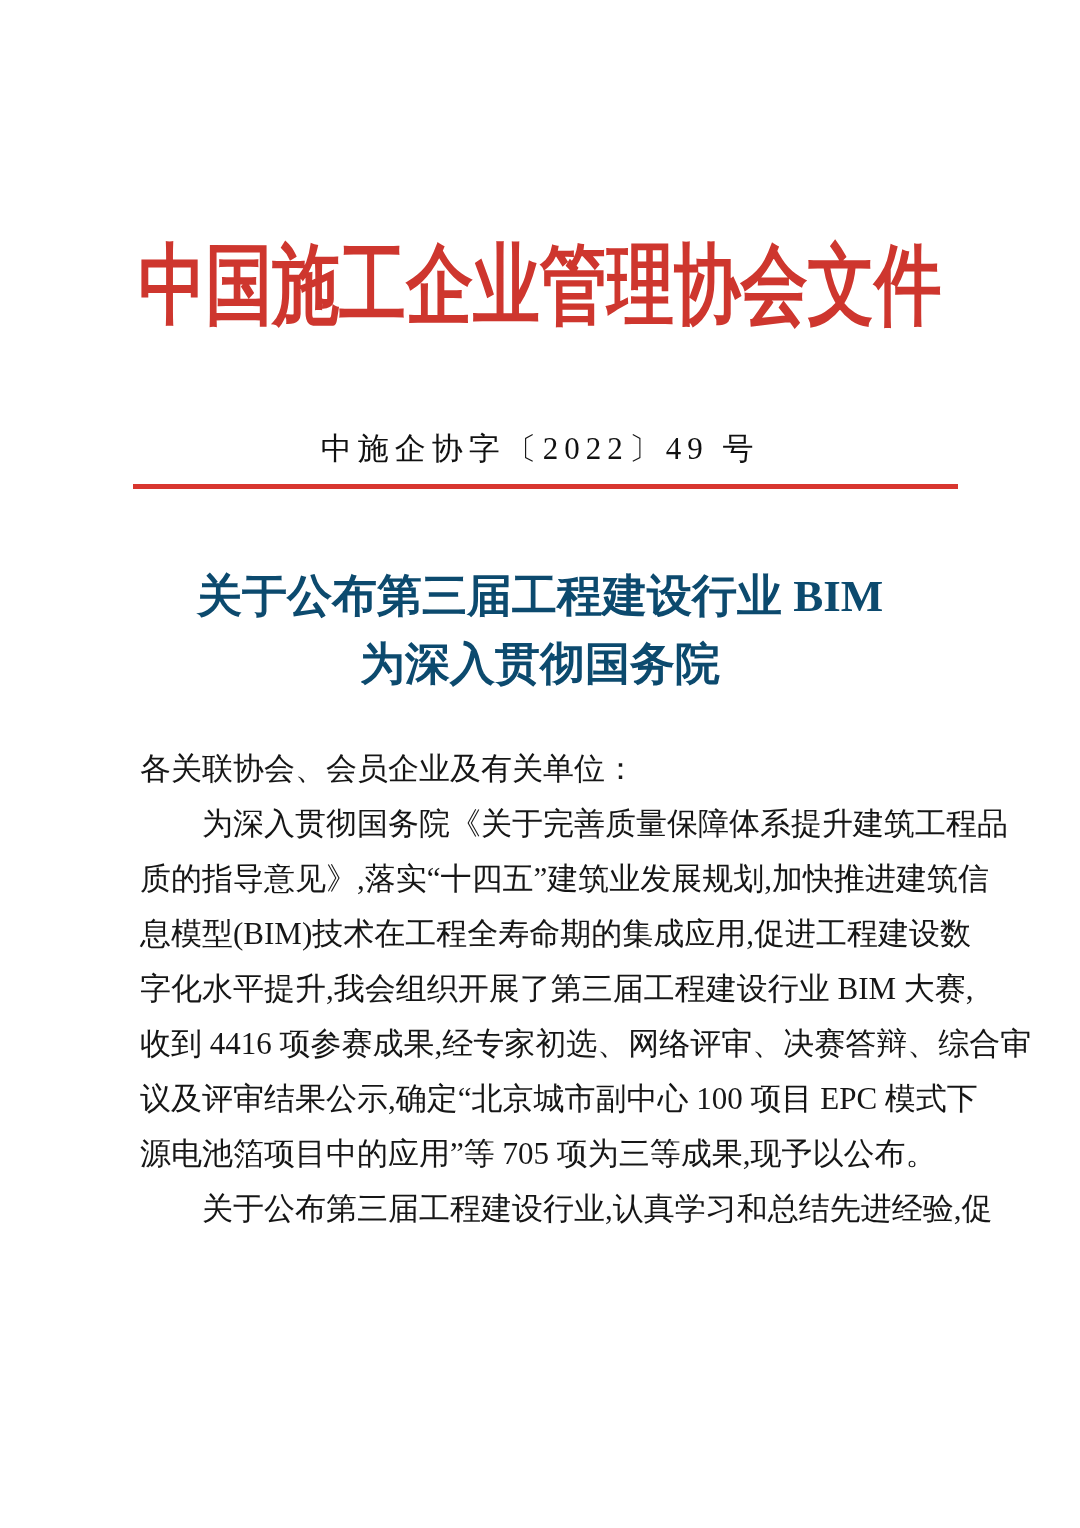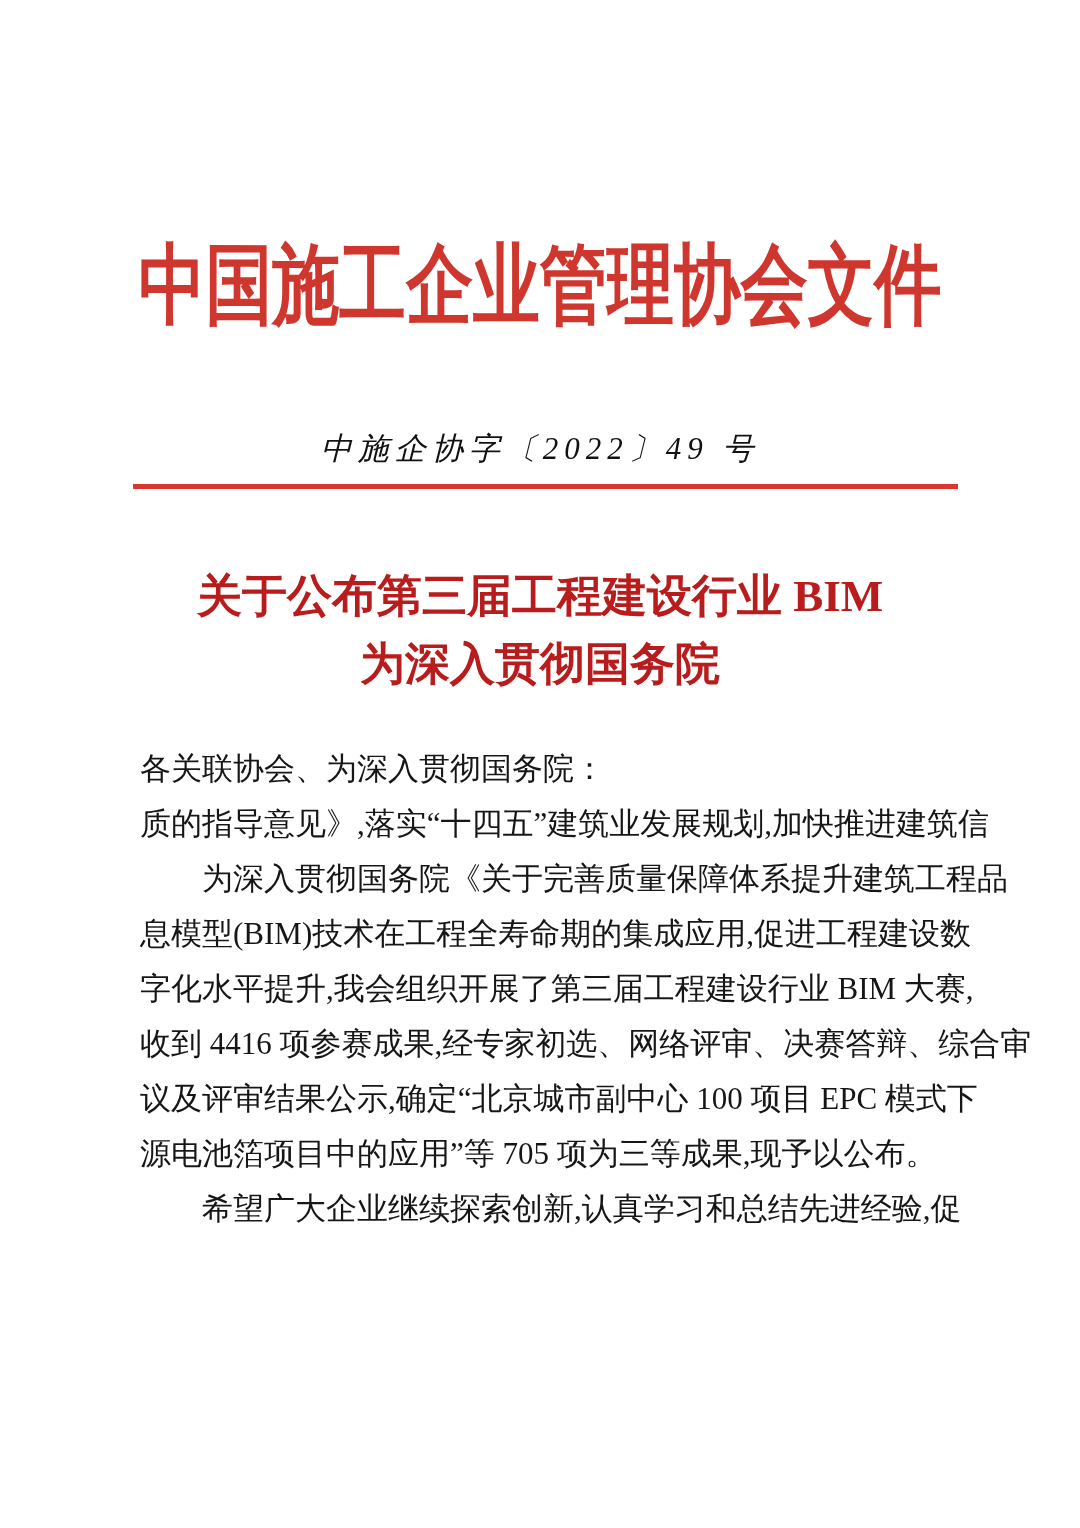--- a/index.html
+++ b/index.html
@@ -39,21 +39,20 @@
   
   .doc-number {
     position: absolute;
     top: 428px;
     left: 0;
     width: 1080px;
     text-align: center;
     font-size: 31px;
     letter-spacing: 6px;
     color: #111;
-    font-style: italic;
   }
   
   .red-rule {
     position: absolute;
     top: 484px;
     left: 133px;
     width: 825px;
     height: 5px;
     background: #d8362f;
   }
@@ -61,21 +60,21 @@
   .notice-title {
     position: absolute;
     top: 562px;
     left: 0;
     width: 1080px;
     margin: 0;
     text-align: center;
     font-size: 45px;
     font-weight: bold;
     line-height: 68px;
-    color: #b91c1c;
+    color: #0c4a6e;
   }
   .title-line { display: block; }
   
   .doc-body {
     position: absolute;
     top: 741px;
     left: 140px;
     width: 800px;
     font-size: 31px;
     color: #161616;
@@ -117,26 +116,26 @@
   <div class="doc-number">中施企协字〔2022〕49 号</div>
 
   <div class="red-rule"></div>
 
   <h1 class="notice-title">
     <span class="title-line">关于公布第三届工程建设行业 BIM</span>
     <span class="title-line">为深入贯彻国务院</span>
   </h1>
 
   <main class="doc-body" id="doc-body">
-      <div class="body-line">各关联协会、为深入贯彻国务院：</div>
+      <div class="body-line">各关联协会、会员企业及有关单位：</div>
+      <div class="body-line indent justify">为深入贯彻国务院《关于完善质量保障体系提升建筑工程品</div>
       <div class="body-line justify">质的指导意见》,落实“十四五”建筑业发展规划,加快推进建筑信</div>
-      <div class="body-line indent justify">为深入贯彻国务院《关于完善质量保障体系提升建筑工程品</div>
       <div class="body-line justify">息模型(BIM)技术在工程全寿命期的集成应用,促进工程建设数</div>
       <div class="body-line justify">字化水平提升,我会组织开展了第三届工程建设行业 BIM 大赛,</div>
       <div class="body-line justify">收到 4416 项参赛成果,经专家初选、网络评审、决赛答辩、综合审</div>
       <div class="body-line justify">议及评审结果公示,确定“北京城市副中心 100 项目 EPC 模式下</div>
       <div class="body-line">源电池箔项目中的应用”等 705 项为三等成果,现予以公布。</div>
-      <div class="body-line indent justify">希望广大企业继续探索创新,认真学习和总结先进经验,促</div>
+      <div class="body-line indent justify">关于公布第三届工程建设行业,认真学习和总结先进经验,促</div>
     </main>
 
   <div class="page-number">— 1 —</div>
 
 </div>
 
 </body></html>

